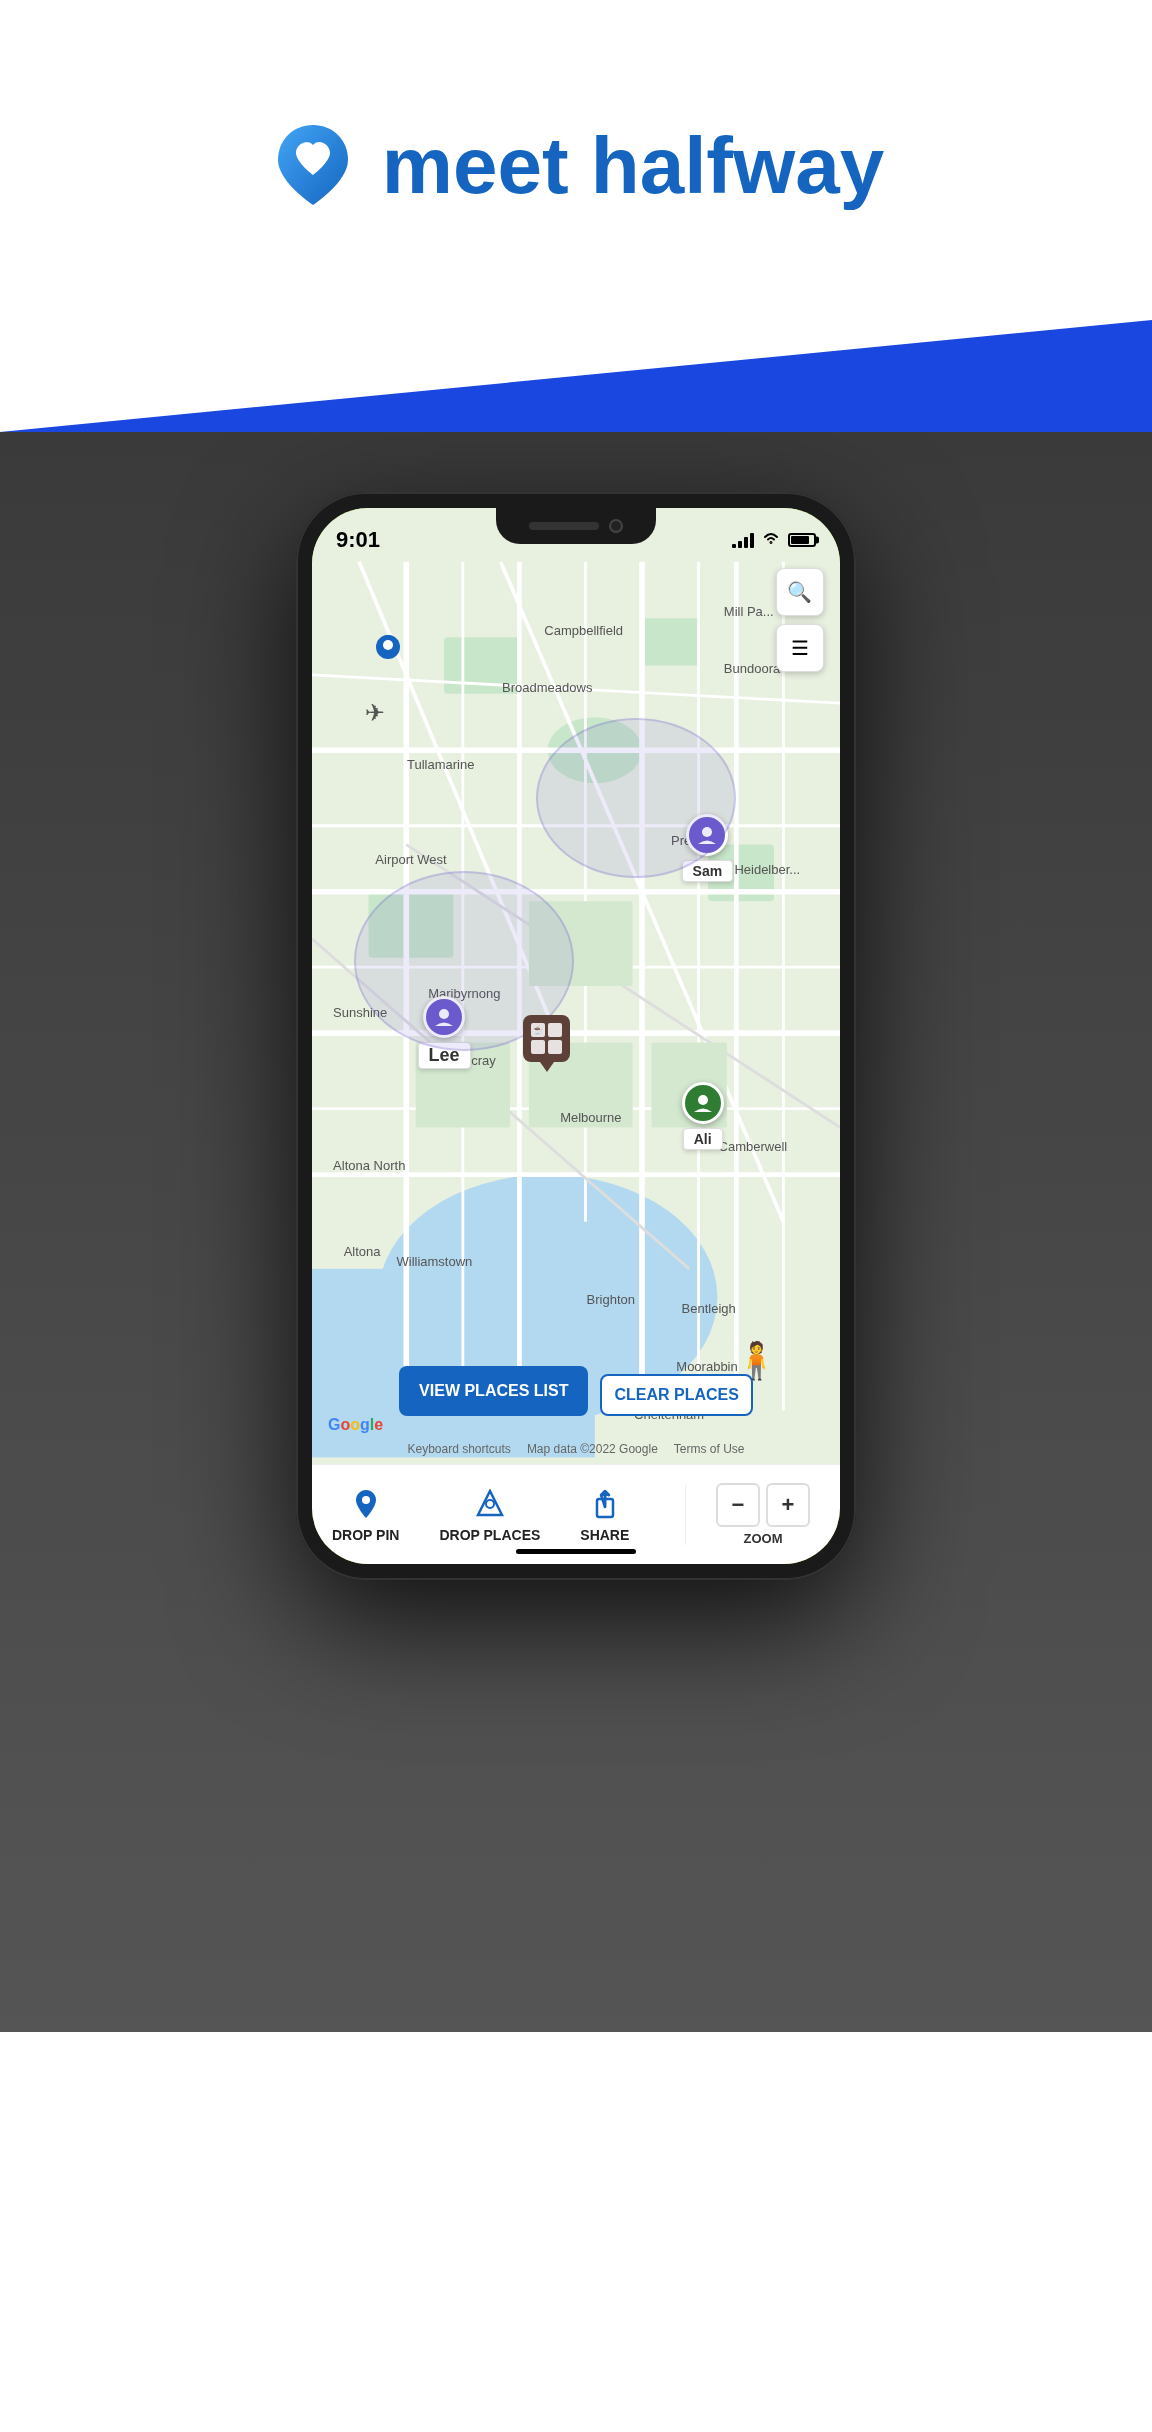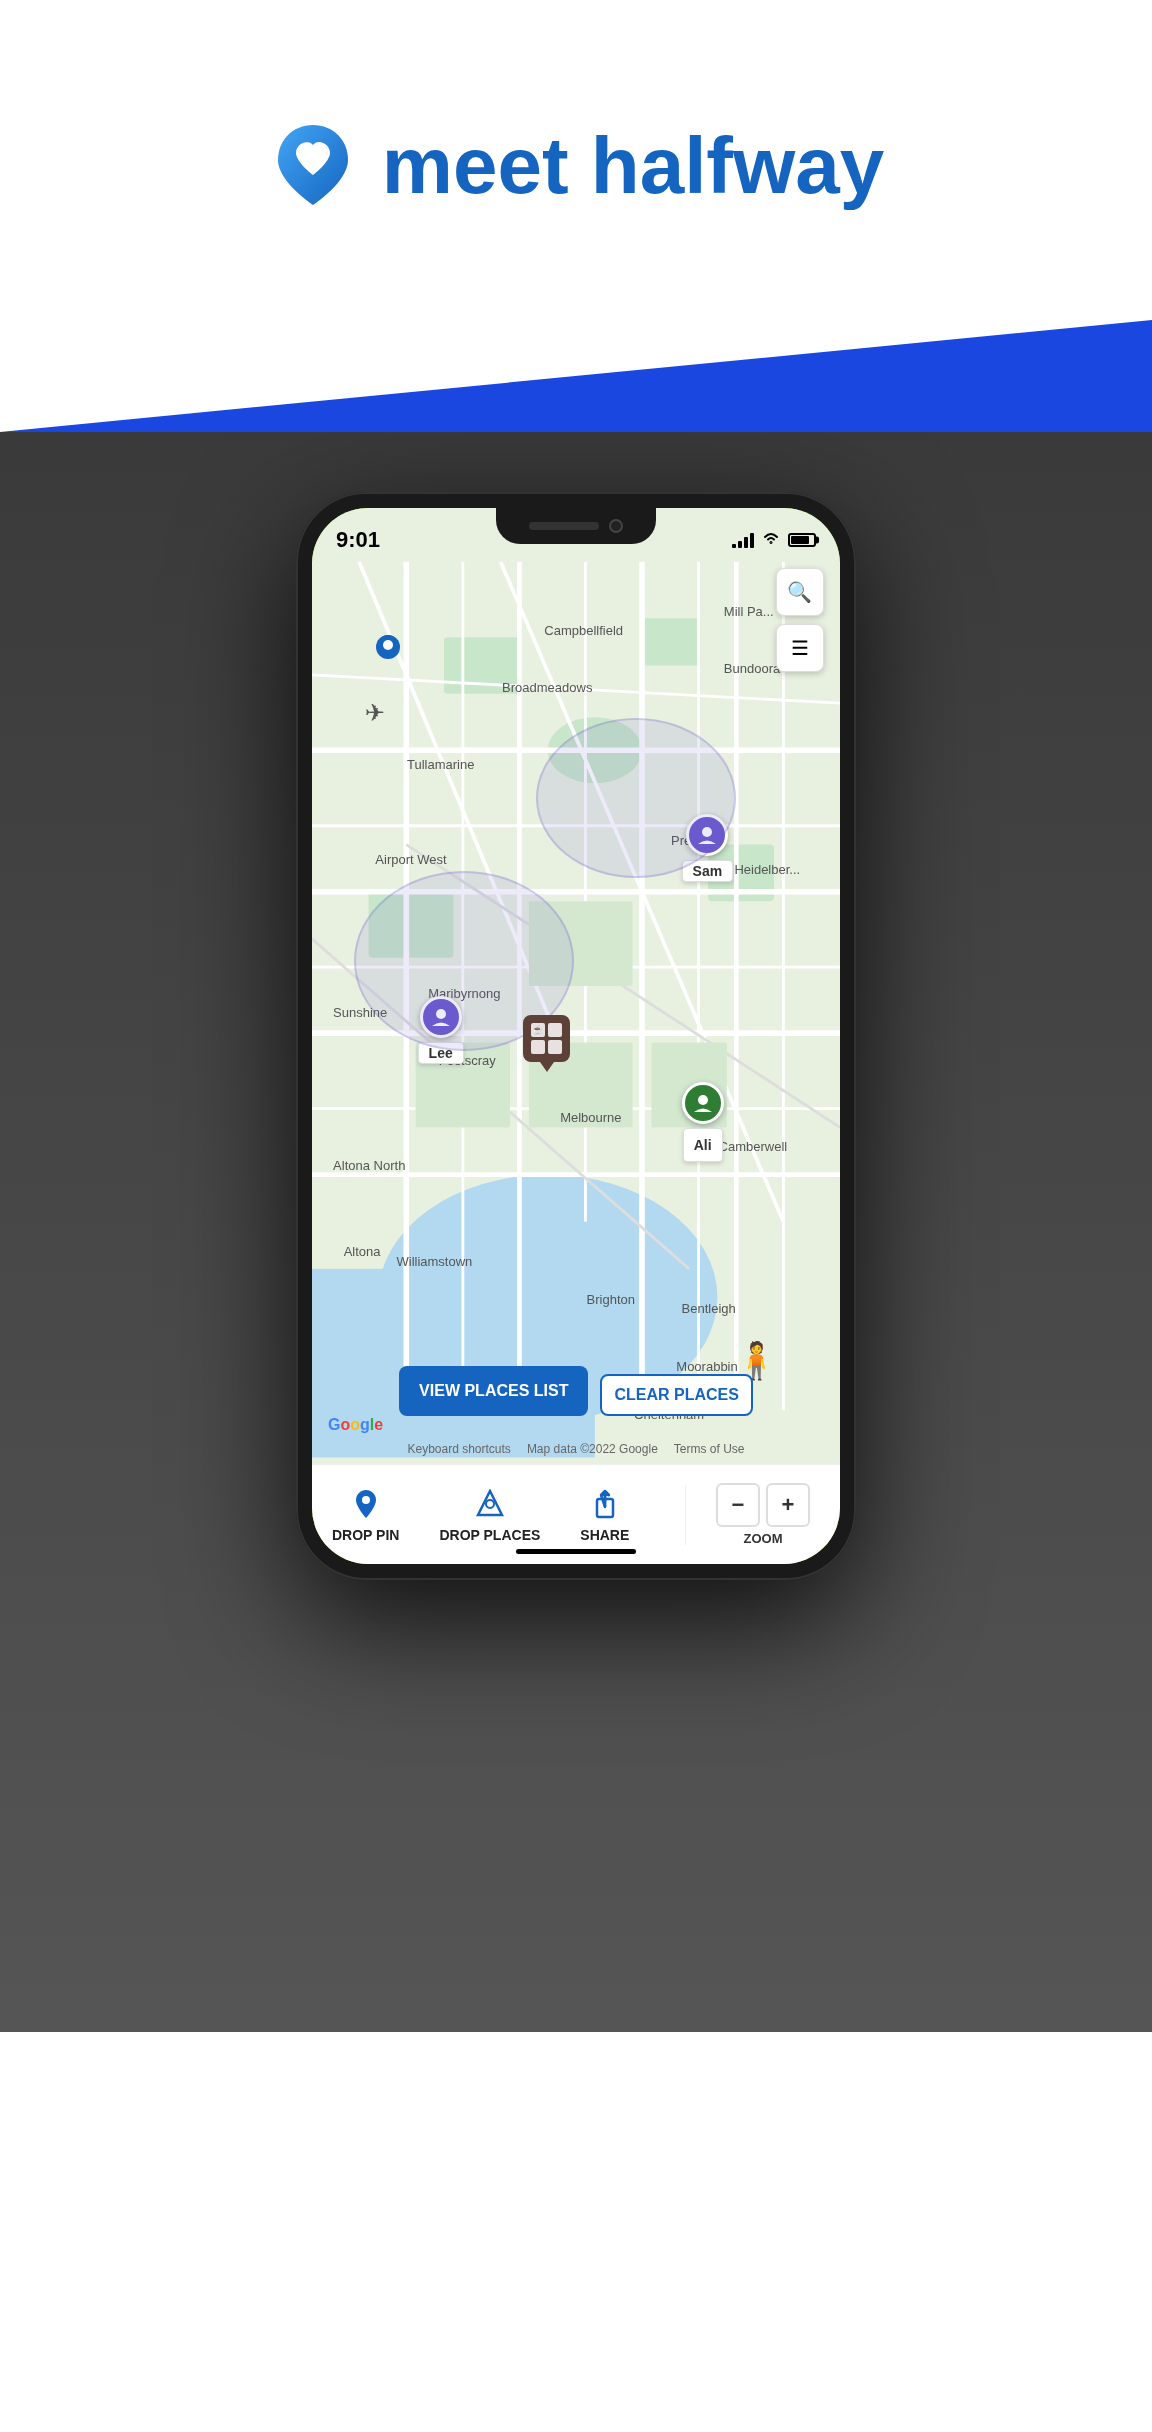--- a/index.html
+++ b/index.html
@@ -525,33 +525,33 @@
 
           <div style="position:absolute;left:50%;top:22%;width:200px;height:160px;border-radius:50%;background:rgba(106,90,205,0.12);border:2px solid rgba(106,90,205,0.25);transform:translateX(-20%);"></div>
 
           <div style="position:absolute;left:20%;top:51%;display:flex;flex-direction:column;align-items:center;">
             <div style="width:42px;height:42px;background:#6A5ACD;border-radius:50%;display:flex;align-items:center;justify-content:center;border:3px solid white;box-shadow:0 2px 6px rgba(0,0,0,0.3);">
               <svg width="22" height="22" viewBox="0 0 22 22" fill="white">
                 <circle cx="11" cy="8" r="5"></circle>
                 <path d="M2 20 Q11 13 20 20" fill="white"></path>
               </svg>
             </div>
-            <div style="background:#fff;border:1px solid #ddd;border-radius:4px;padding:2px 10px;font-size:14px;font-weight:700;color:#333;margin-top:4px;box-shadow:0 2px 4px rgba(0,0,0,0.15);">Lee</div>
+            <div style="background:#fff;border:1px solid #ddd;border-radius:4px;padding:2px 10px;font-size:18px;font-weight:700;color:#333;margin-top:4px;box-shadow:0 2px 4px rgba(0,0,0,0.15);">Lee</div>
           </div>
 
           <div style="position:absolute;left:8%;top:38%;width:220px;height:180px;border-radius:50%;background:rgba(106,90,205,0.12);border:2px solid rgba(106,90,205,0.25);"></div>
 
           <div style="position:absolute;left:70%;top:60%;display:flex;flex-direction:column;align-items:center;">
             <div style="width:42px;height:42px;background:#2e7d32;border-radius:50%;display:flex;align-items:center;justify-content:center;border:3px solid white;box-shadow:0 2px 6px rgba(0,0,0,0.3);">
               <svg width="22" height="22" viewBox="0 0 22 22" fill="white">
                 <circle cx="11" cy="8" r="5"></circle>
                 <path d="M2 20 Q11 13 20 20" fill="white"></path>
               </svg>
             </div>
-            <div style="background:#fff;border:1px solid #ddd;border-radius:4px;padding:8px 10px;font-size:14px;font-weight:700;color:#333;margin-top:4px;box-shadow:0 2px 4px rgba(0,0,0,0.15);">Ali</div>
+            <div style="background:#fff;border:1px solid #ddd;border-radius:4px;padding:2px 10px;font-size:14px;font-weight:700;color:#333;margin-top:4px;box-shadow:0 2px 4px rgba(0,0,0,0.15);">Ali</div>
           </div>
 
           <div style="position:absolute;left:40%;top:53%;display:flex;flex-direction:column;align-items:center;">
             <div style="background:#5D4037;border-radius:8px;padding:8px;display:grid;grid-template-columns:1fr 1fr;gap:3px;">
               <div style="width:14px;height:14px;background:rgba(255,255,255,0.85);border-radius:2px;display:flex;align-items:center;justify-content:center;font-size:9px;">☕</div>
               <div style="width:14px;height:14px;background:rgba(255,255,255,0.85);border-radius:2px;"></div>
               <div style="width:14px;height:14px;background:rgba(255,255,255,0.85);border-radius:2px;"></div>
               <div style="width:14px;height:14px;background:rgba(255,255,255,0.85);border-radius:2px;"></div>
             </div>
             <div style="width:0;height:0;border-left:7px solid transparent;border-right:7px solid transparent;border-top:10px solid #5D4037;"></div>

